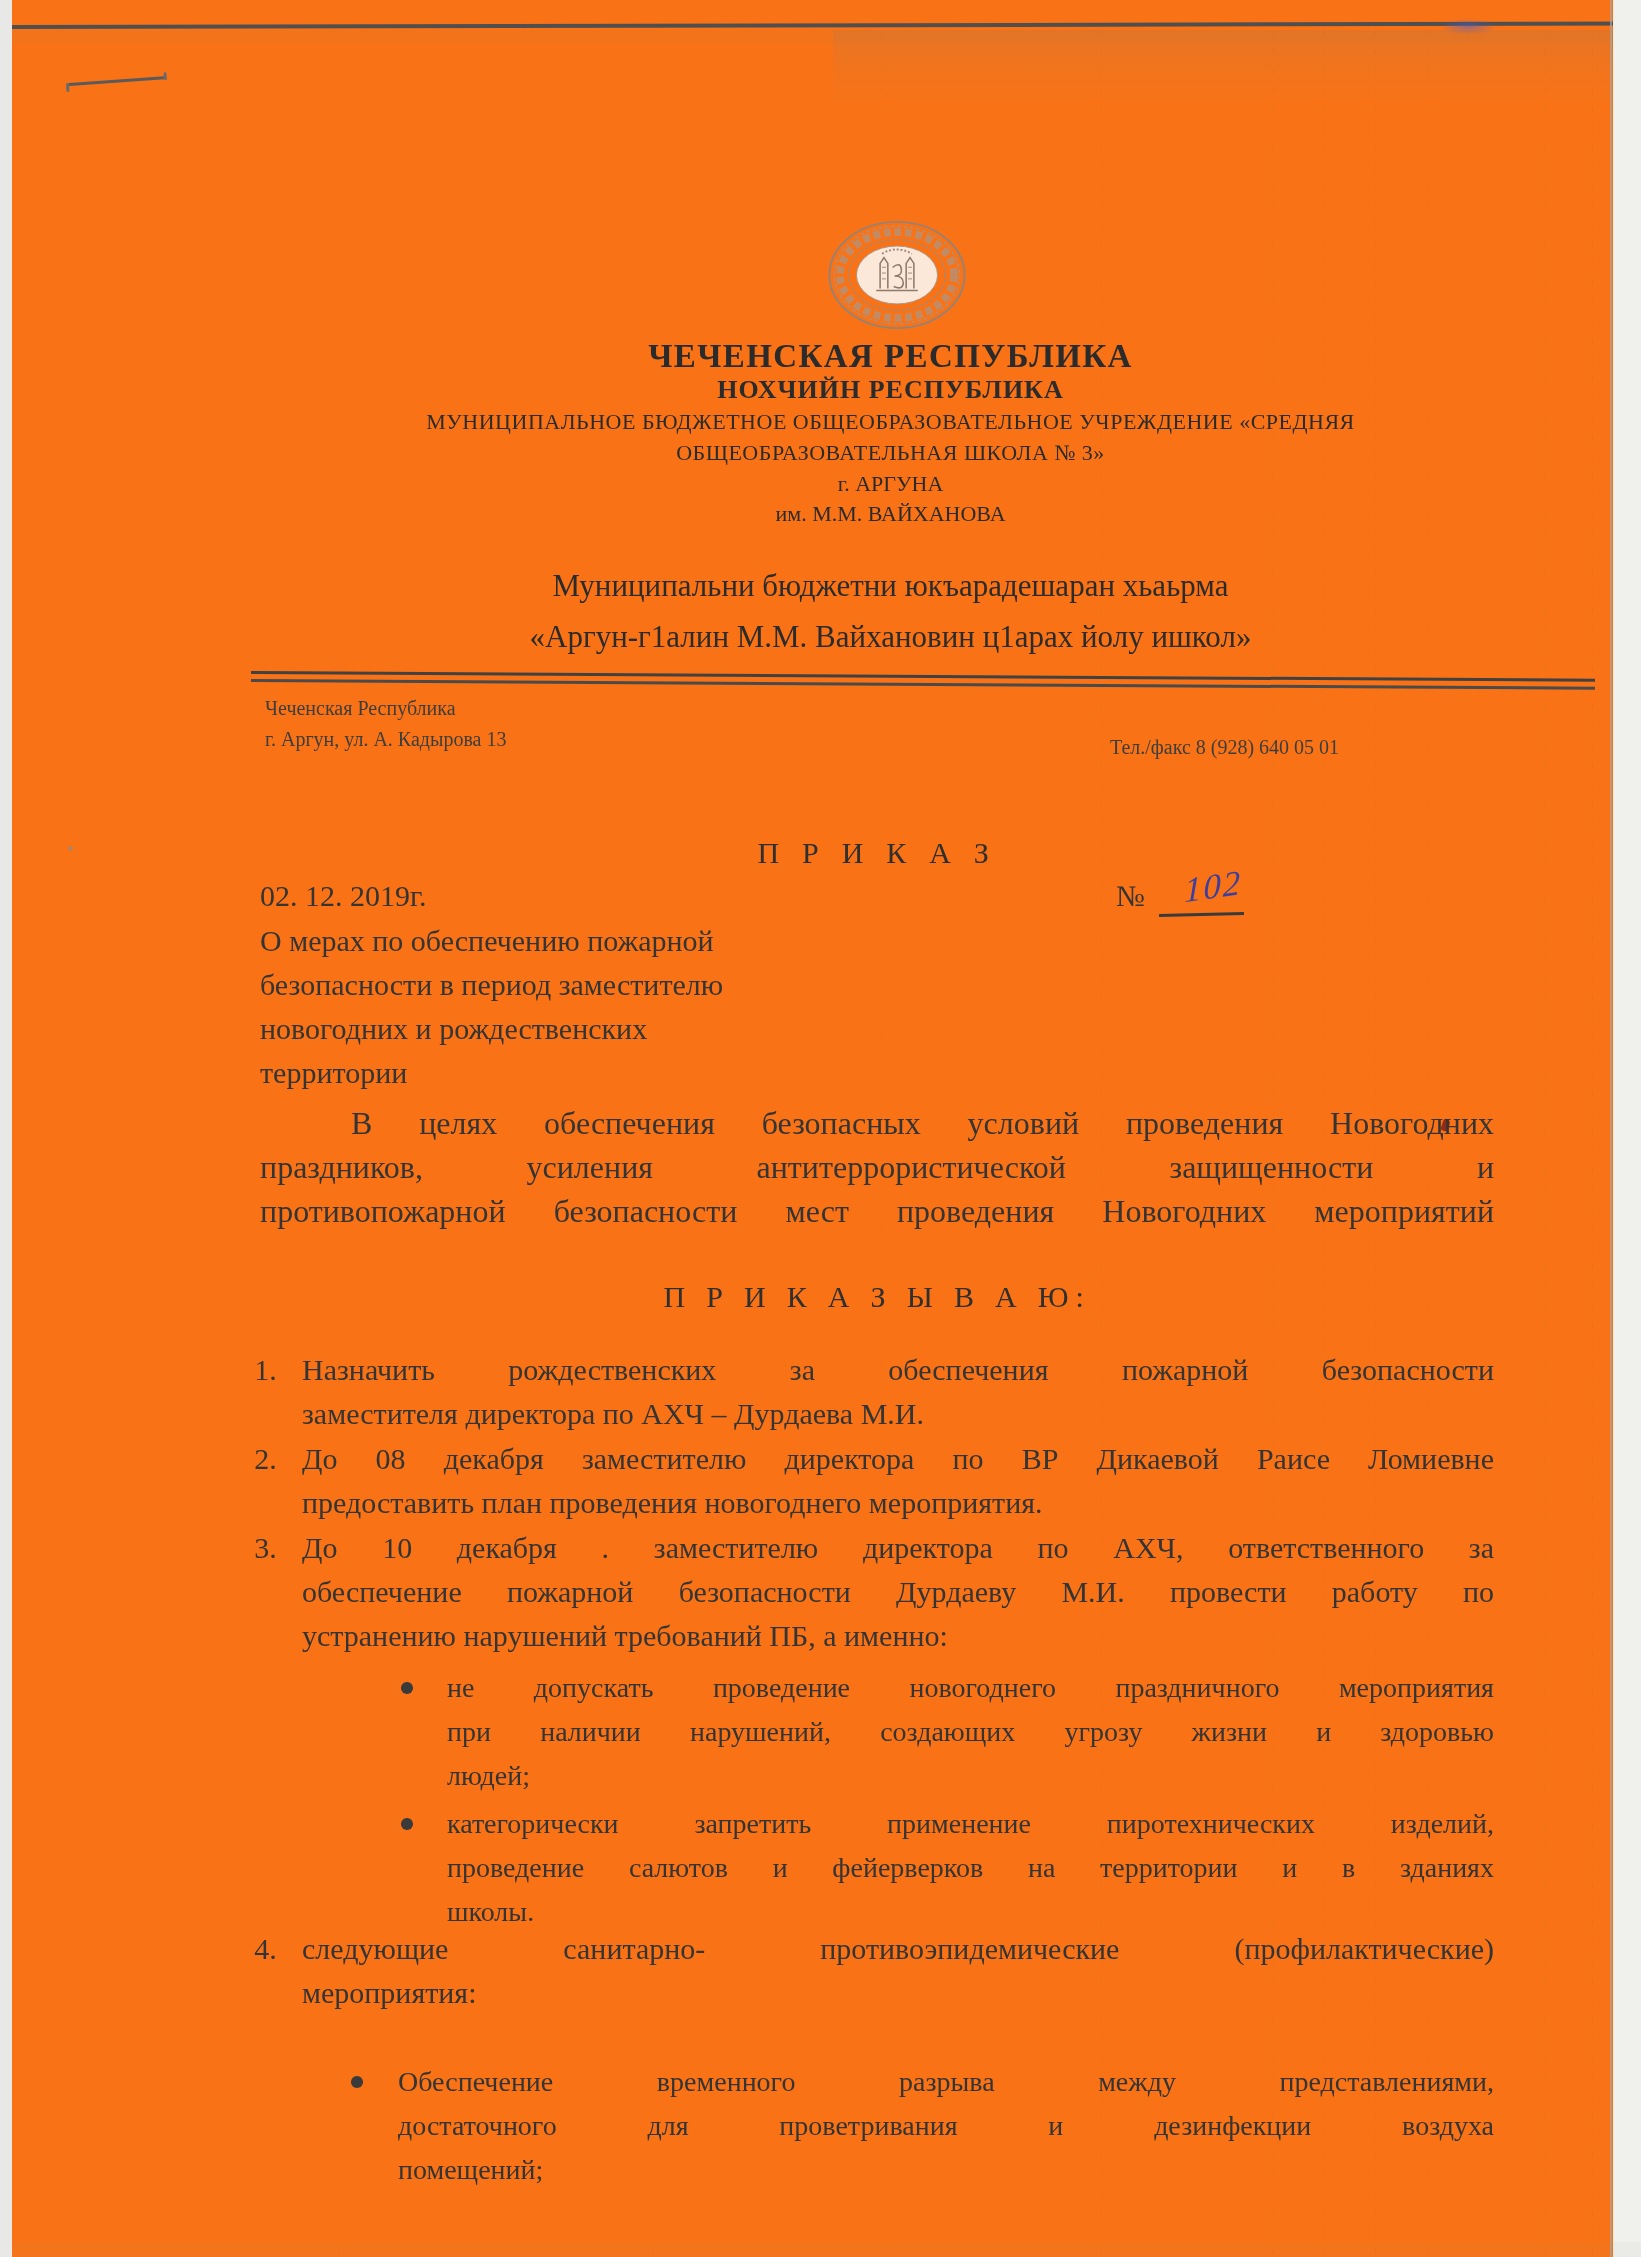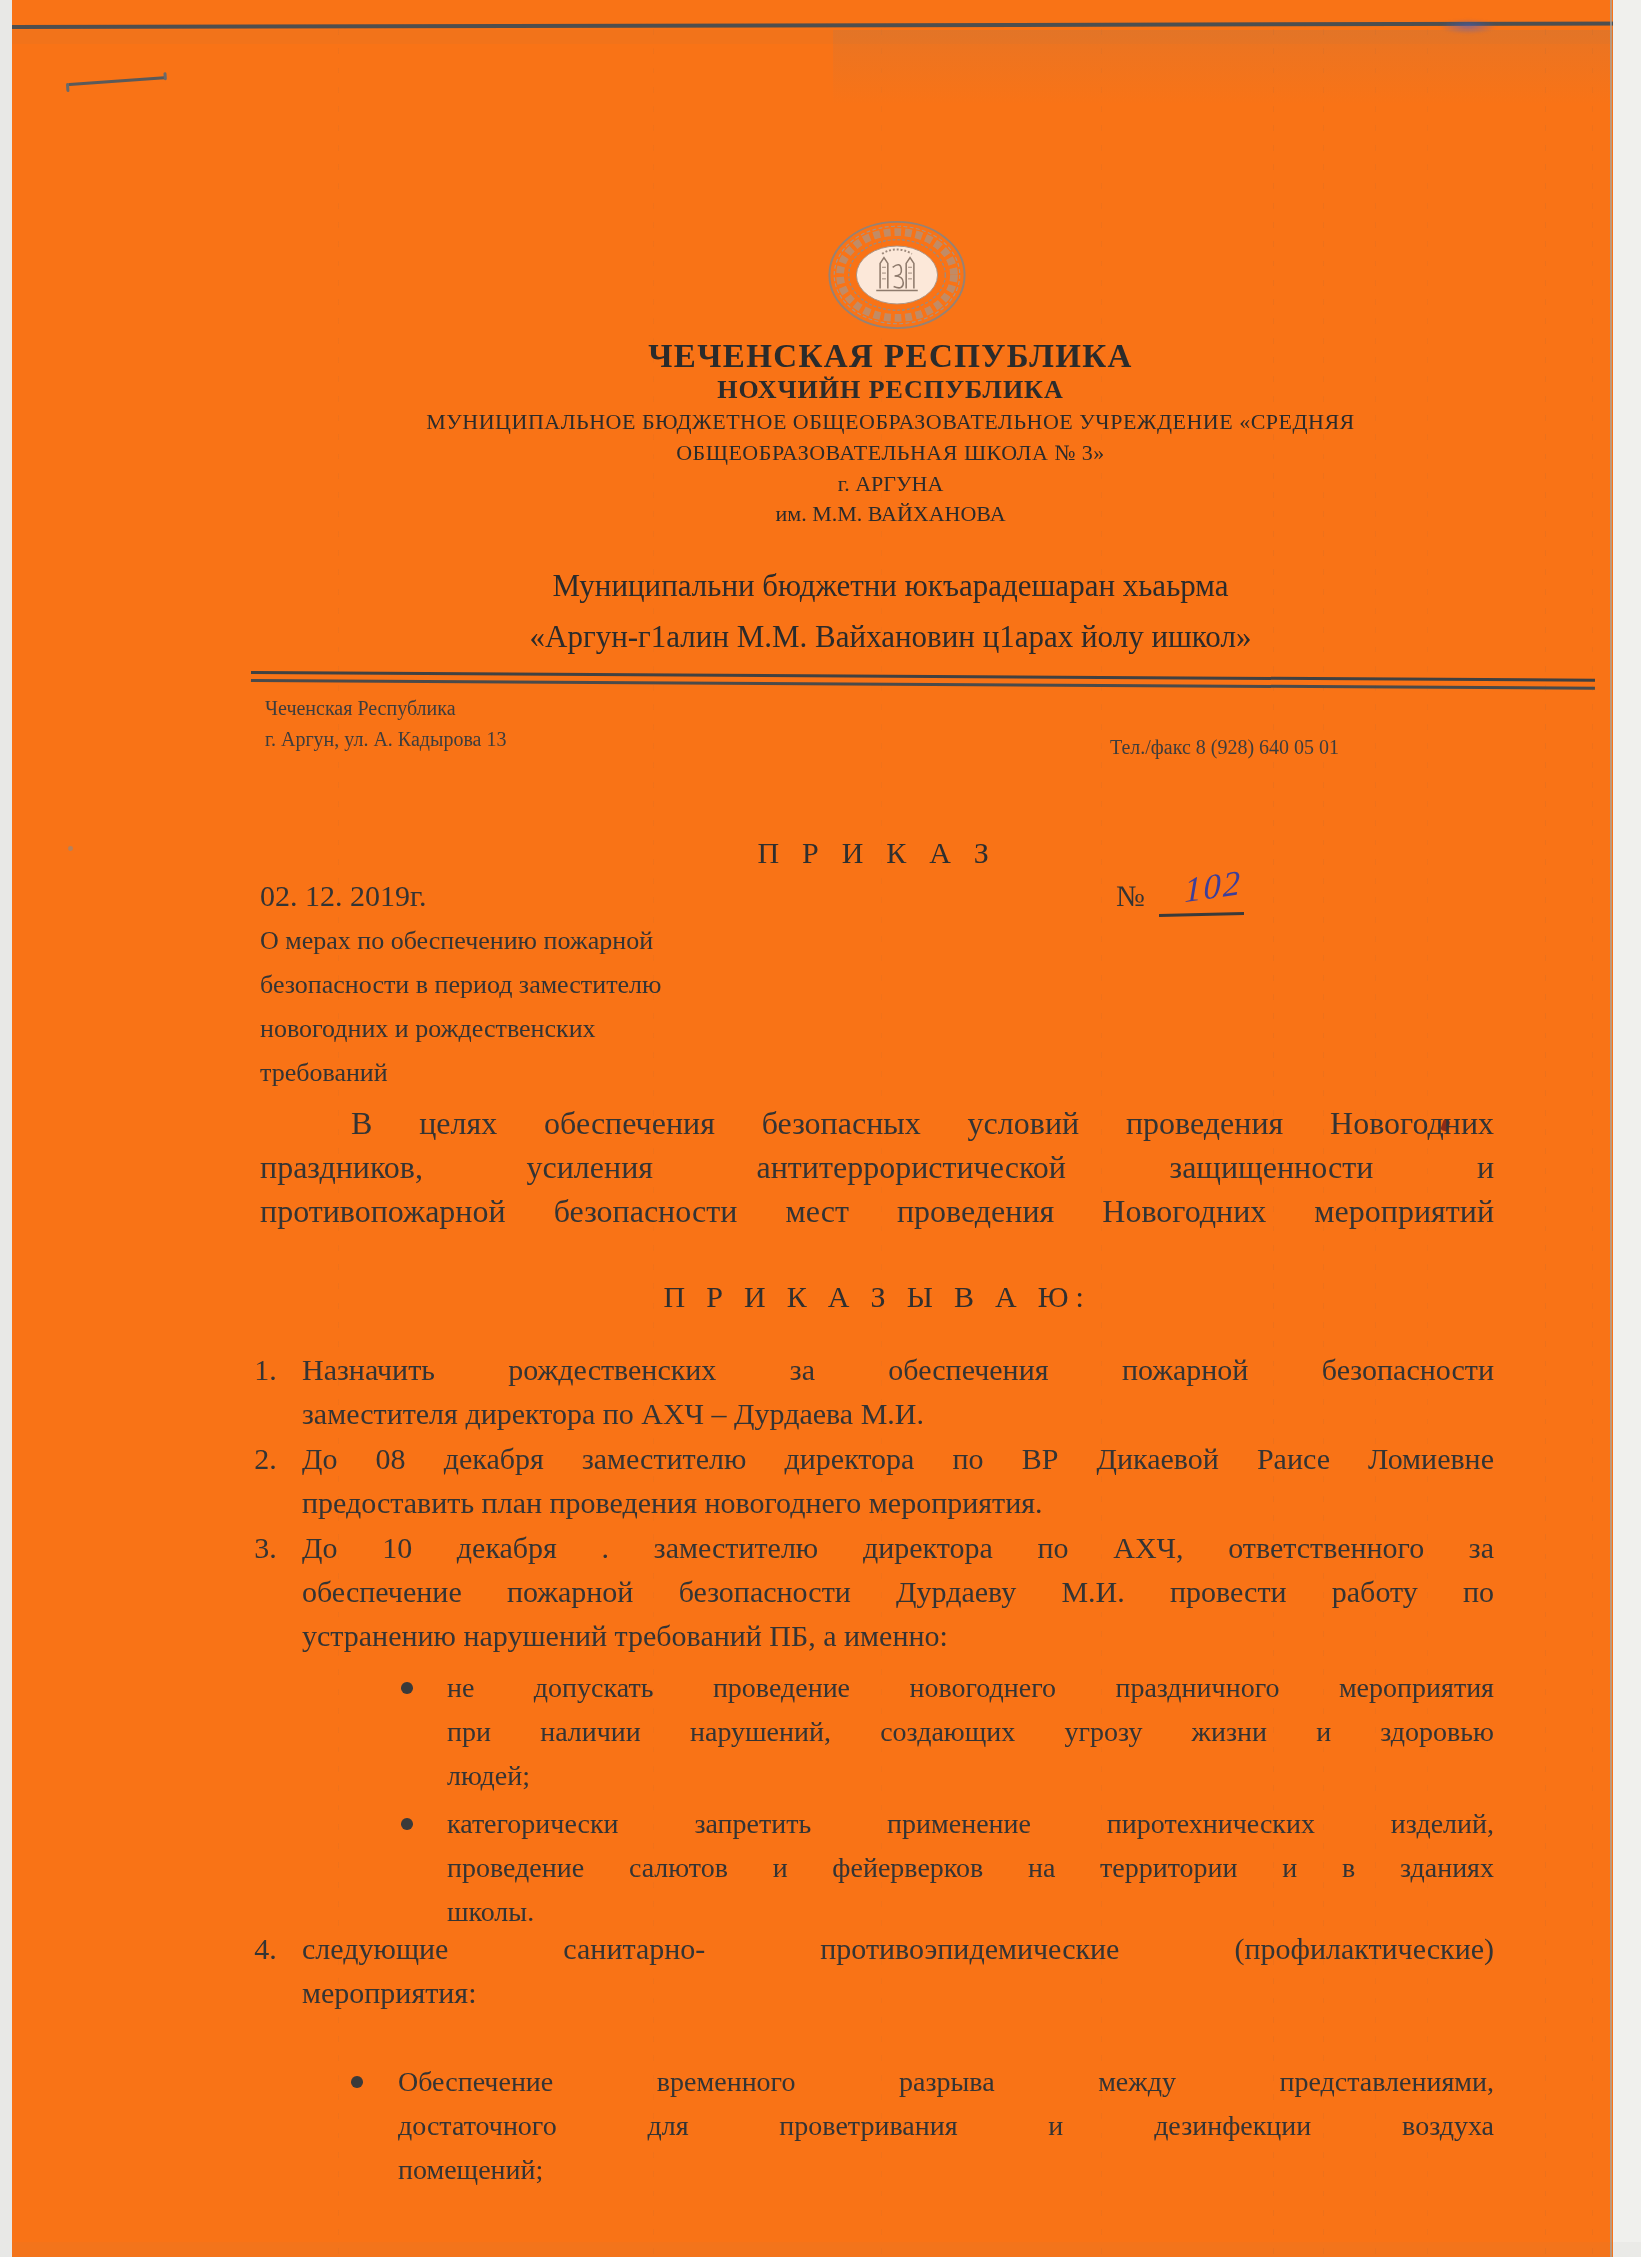--- a/index.html
+++ b/index.html
@@ -50,21 +50,21 @@
   #c-phone{left:1098px;top:736px;}
   
   .centered-head{position:absolute;left:248px;width:1234px;text-align:center;font-size:30px;color:#2f2f2f;}
   #order-title{top:836px;letter-spacing:7.7px;}
   #directive{top:1280px;letter-spacing:6.8px;}
   #order-date{position:absolute;left:248px;top:879px;font-size:30px;}
   #no-label{position:absolute;left:1104px;top:879px;font-size:30px;}
   #hand-number{position:absolute;left:1172px;top:867px;font-size:35px;font-style:italic;
     color:#3c3f9b;transform:rotate(-8deg) skewX(-8deg);letter-spacing:1.9px;}
   #no-underline{position:absolute;left:1147px;top:913px;width:85px;height:2.9px;background:#3a3a3a;transform:rotate(-1.2deg);}
-  .subject{position:absolute;left:248px;top:919px;font-size:26px;line-height:44px;width:869px;}
+  .subject{position:absolute;left:248px;top:919px;font-size:30px;line-height:44px;width:869px;}
   .preamble{position:absolute;left:248px;top:1101px;width:1234px;font-size:32px;line-height:44px;}
   .preamble .indent{text-indent:91px;}
   .jline{text-align:justify;text-align-last:justify;}
   .jlast{text-align:justify;text-align-last:left;}
   
   .item{position:absolute;left:248px;width:1234px;font-size:30px;line-height:44px;}
   .item .inum{position:absolute;left:-5.8px;top:0;}
   .item .itxt{margin-left:42px;width:1192px;}
   #item1{top:1348px;} #item2{top:1437px;} #item3{top:1526px;} #item4{top:1927px;}
   
@@ -137,21 +137,21 @@
   <div class="centered-head" id="order-title">П Р И К А З</div>
   <div id="order-date">02. 12. 2019г.</div>
   <div id="no-label">№</div>
   <div id="hand-number">102</div>
   <div id="no-underline"></div>
 
   <div class="subject">
     <div>О мерах по обеспечению пожарной</div>
     <div>безопасности в период заместителю</div>
     <div>новогодних и рождественских</div>
-    <div>требований</div>
+    <div>территории</div>
   </div>
 
   <div class="preamble">
     <div class="jline indent">В целях обеспечения безопасных условий проведения Новогодних</div>
     <div class="jline">праздников, усиления антитеррористической защищенности и</div>
     <div class="jline">противопожарной безопасности мест проведения Новогодних мероприятий</div>
   </div>
 
   <div class="centered-head" id="directive">П Р И К А З Ы В А Ю:</div>
 

